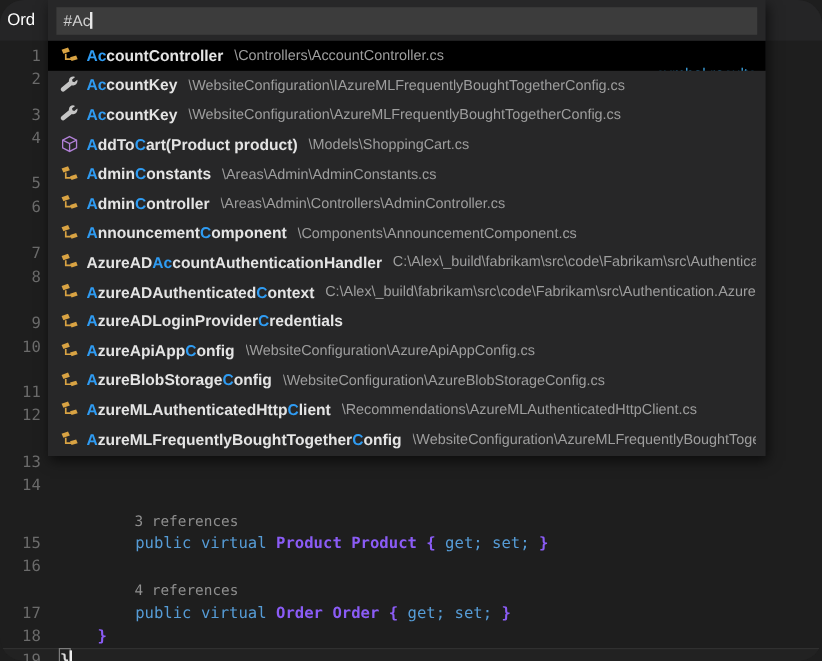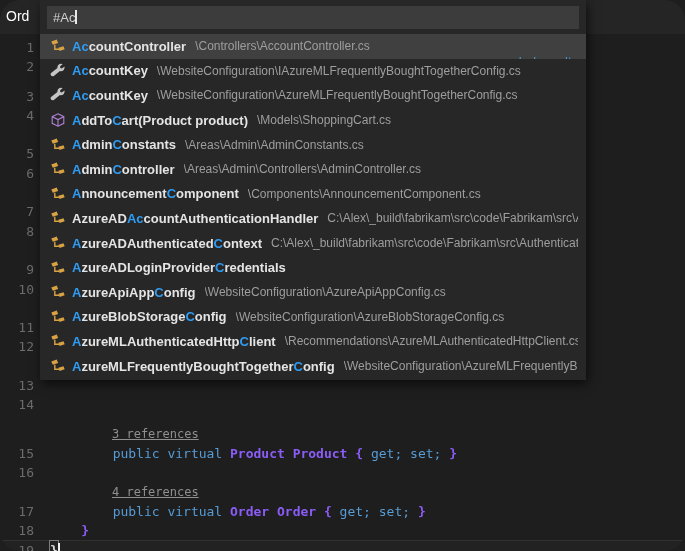--- a/index.html
+++ b/index.html
@@ -8,37 +8,37 @@
   
   .editor{position:absolute;inset:0;}
   .tabstrip{height:34px;background:#252526;color:#ffffff;font-size:14px;}
   .tabstrip span{display:inline-block;padding:8px 0 0 6px;white-space:nowrap;}
   .rows{padding-top:4px;}
   .erow{display:flex;height:19.3px;line-height:19.3px;box-sizing:border-box;
         font-family:"DejaVu Sans Mono","Liberation Mono",monospace;font-size:13px;}
   .erow.gap{height:10px;}
   .gut{flex:none;width:34px;text-align:right;color:#6b6b6b;user-select:none;}
   .code{white-space:pre;margin-left:16px;color:#d4d4d4;}
-  .lens-text{margin-left:112px;color:#8f8f8f;font-size:12px;white-space:pre;text-decoration:underline;}
+  .lens-text{margin-left:112px;color:#8f8f8f;font-size:12px;white-space:pre;}
   .seg-k{color:#569cd6;}
   .seg-w{color:#d4d4d4;}
   .seg-wb{color:#8b5cf6;font-weight:bold;text-align:right;}
   .curline{border-top:1px solid #303030;border-bottom:1px solid #303030;background:#222222;}
   .bracket{display:inline-block;border:1px solid #7c7c7c;margin:-1px;font-weight:bold;color:#dcdcdc;}
   .caret-code{display:inline-block;width:2px;height:14px;background:#eeeeee;vertical-align:-2px;}
   
-  .quickpick{position:absolute;left:40px;top:0;width:546px;background:#272728;
+  .quickpick{position:absolute;left:40px;top:0;width:598px;background:#272728;
              box-shadow:2px 4px 10px rgba(0,0,0,.6);padding-bottom:2px;z-index:5;}
   .qp-inputwrap{padding:6px 7px 5px 7px;}
   .qp-input{height:23px;background:#3c3c3c;color:#d0d0d0;font-size:13px;line-height:23px;
             padding:0 6px;white-space:pre;}
   .caret-input{display:inline-block;width:1.5px;height:14px;background:#e8e8e8;vertical-align:-2px;}
   .qp-row{display:flex;align-items:center;height:24.6px;padding:0 8px 0 10px;overflow:hidden;
           white-space:nowrap;cursor:pointer;}
-  .qp-row.sel{background:#404040;}
+  .qp-row.sel{background:#000000;}
   .qp-icon{flex:none;width:16px;height:16px;margin-right:6px;}
   .qp-icon svg{display:block;width:16px;height:16px;}
   .qp-label{font-size:13px;font-weight:600;color:#e4e4e4;flex:none;}
   .qp-label .hl{color:#2f9cf3;}
   .qp-desc{font-size:12px;color:#9e9e9e;margin-left:9px;overflow:hidden;text-overflow:clip;}
   .qp-badge{margin-left:auto;padding-left:10px;font-size:13px;color:#3a9bd5;flex:none;margin-top:30px;}
 </style>
 </head>
 <body>
 

